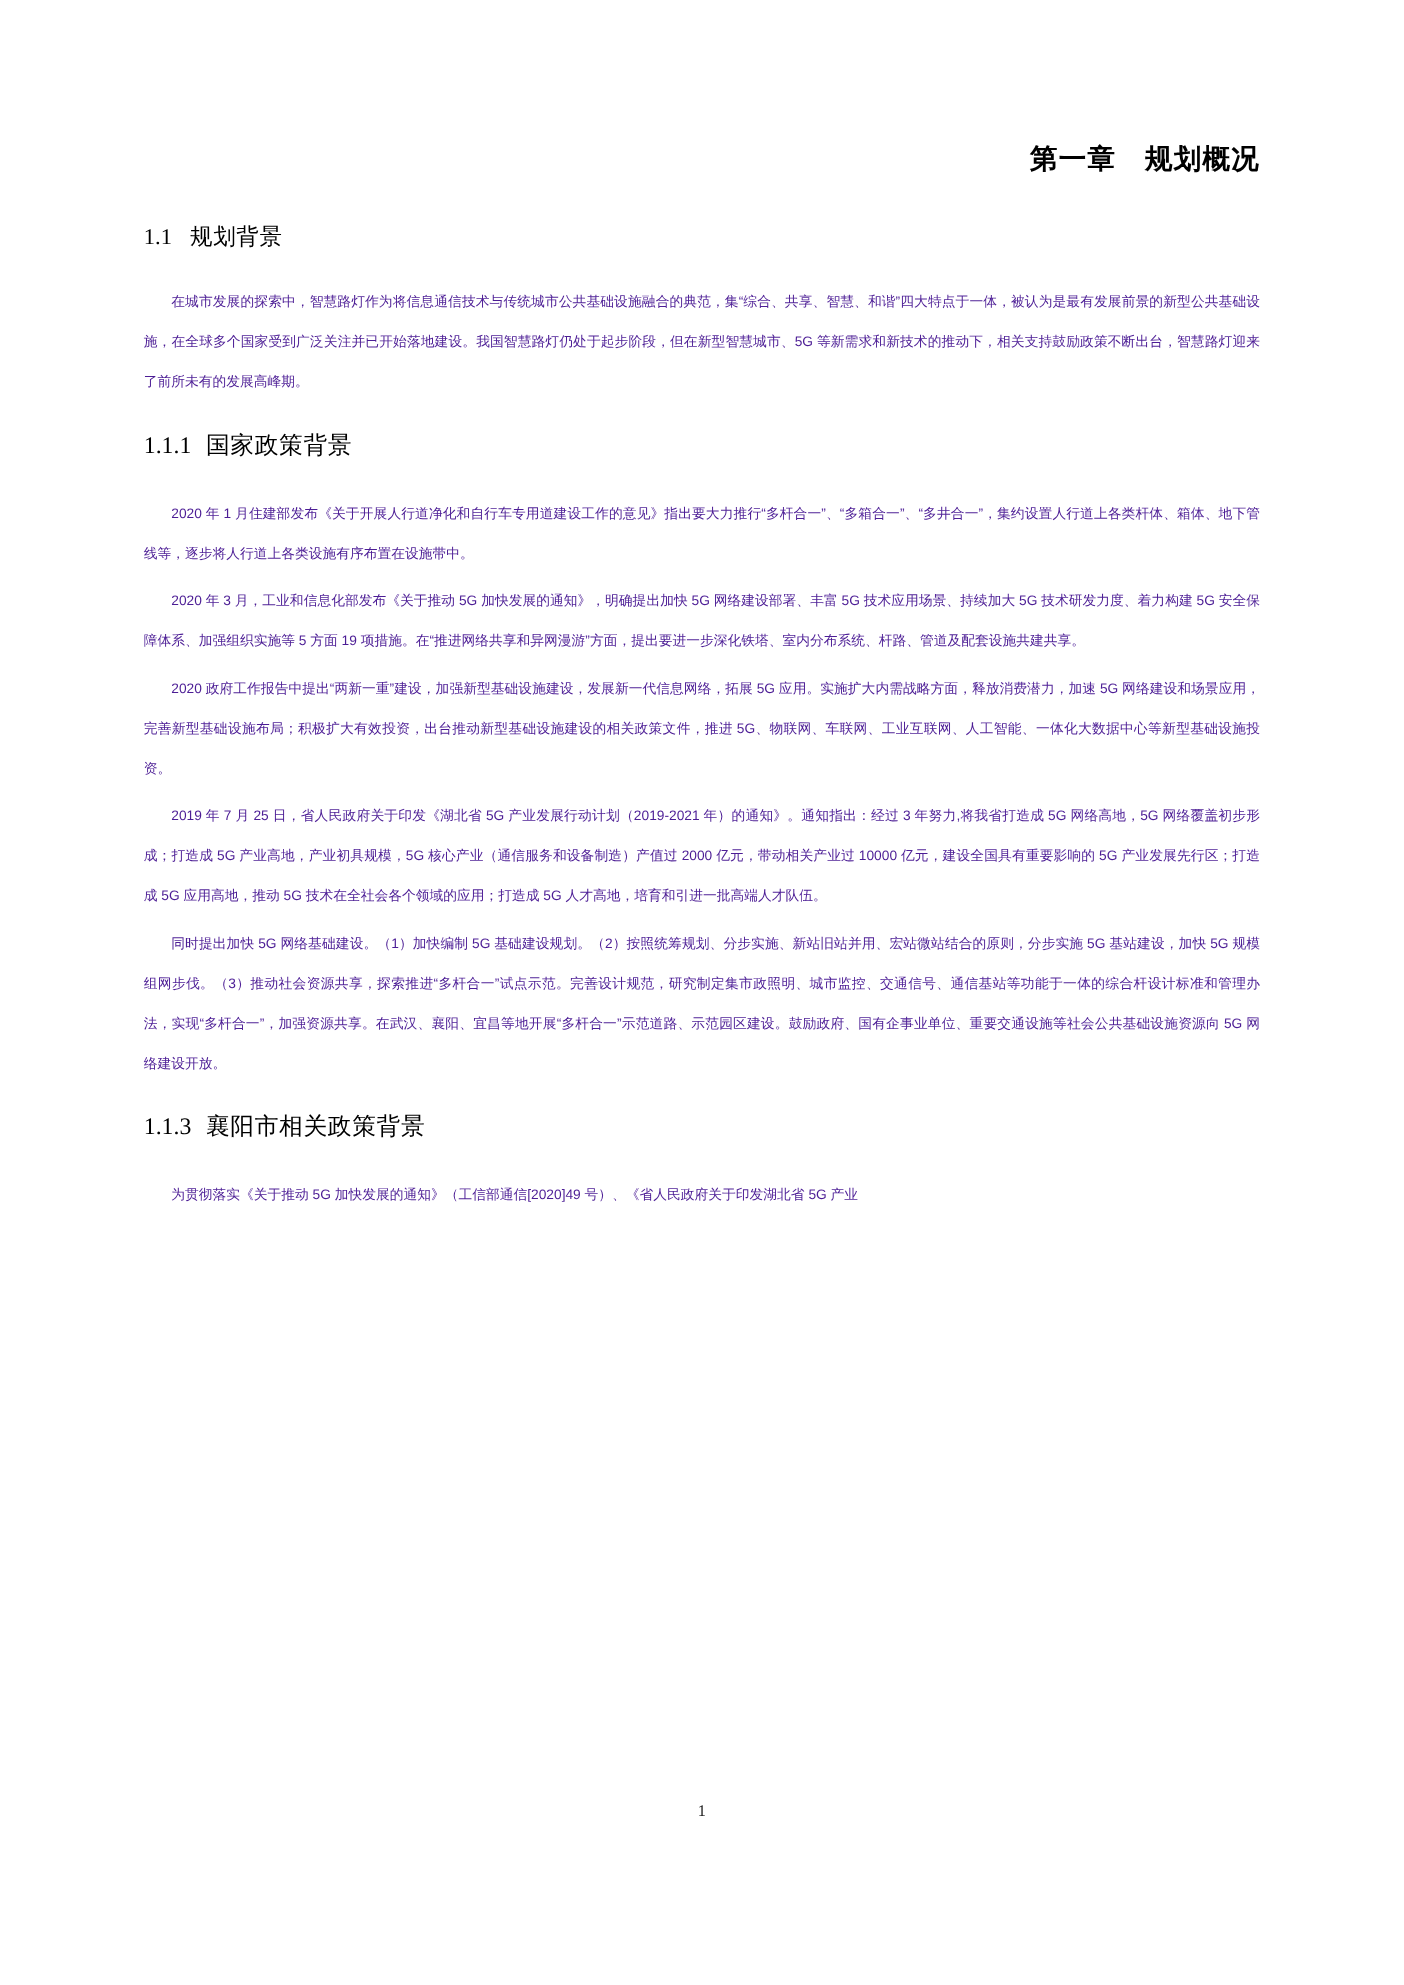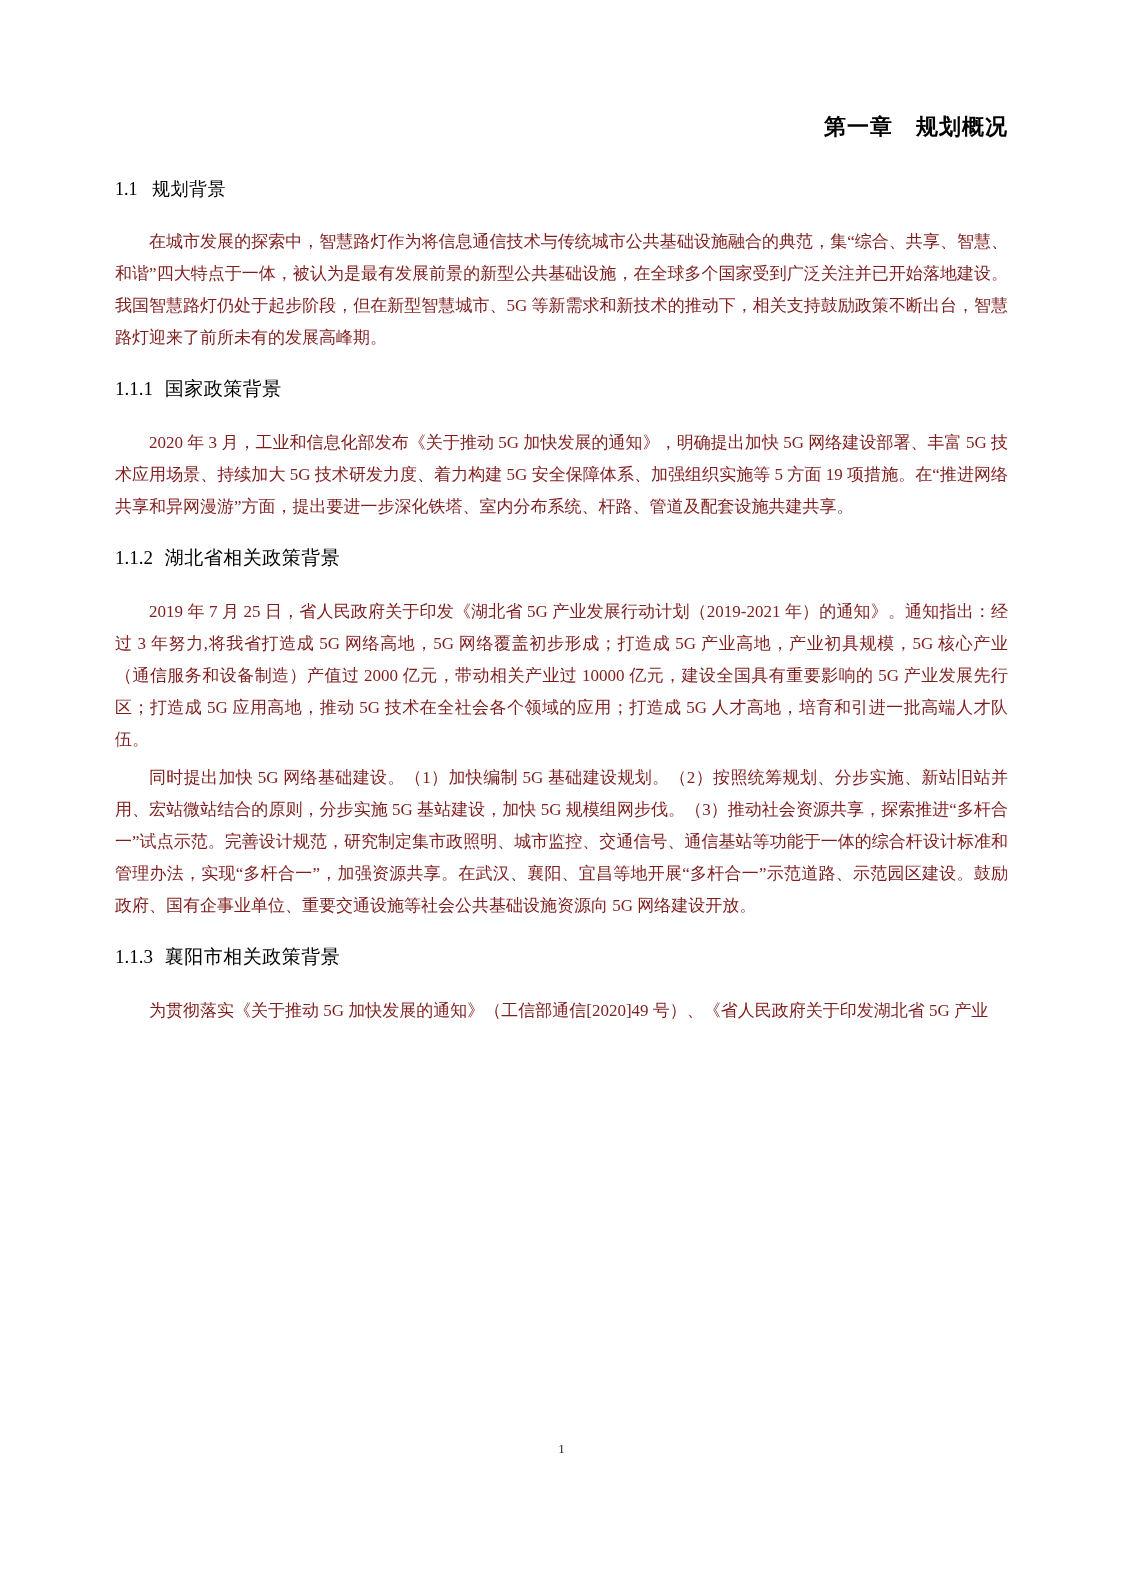--- a/index.html
+++ b/index.html
@@ -47,27 +47,27 @@
     margin-right: 10px;
   }
   .sec-h3 .num { margin-right: 7px; text-align: right; }
   .sec-h2 .ht, .sec-h3 .ht {
     font-family: "Liberation Sans", "DejaVu Sans", sans-serif;
     font-weight: 500;
     letter-spacing: 0.5px;
   }
   .body-p {
     margin: 0 0 6px 0;
-    font-family: Liberation Serif, serif;
-    font-size: 17px;
+    font-family: Liberation Sans, sans-serif;
+    font-size: 11px;
     line-height: 32px;
     text-align: justify;
     text-justify: inter-character;
     text-indent: 2em;
-    color: #7f1d1d;
+    color: #4c1d95;
   }
   .page-number {
     position: absolute;
     top: 1441px;
     left: 0;
     right: 0;
     text-align: center;
     font-family: "Liberation Serif", "DejaVu Serif", serif;
     font-size: 13px;
     line-height: 15px;
@@ -86,26 +86,24 @@
     <span class="ht">规划背景</span>
   </h2>
 
   <p class="body-p">在城市发展的探索中，智慧路灯作为将信息通信技术与传统城市公共基础设施融合的典范，集“综合、共享、智慧、和谐”四大特点于一体，被认为是最有发展前景的新型公共基础设施，在全球多个国家受到广泛关注并已开始落地建设。我国智慧路灯仍处于起步阶段，但在新型智慧城市、5G 等新需求和新技术的推动下，相关支持鼓励政策不断出台，智慧路灯迎来了前所未有的发展高峰期。</p>
 
   <h3 class="sec-h3">
     <span class="num">1.1.1</span>
     <span class="ht">国家政策背景</span>
   </h3>
 
+  <p class="body-p">2020 年 1 月住建部发布《关于开展人行道净化和自行车专用道建设工作的意见》指出要大力推行“多杆合一”、“多箱合一”、“多井合一”，集约设置人行道上各类杆体、箱体、地下管线等，逐步将人行道上各类设施有序布置在设施带中。</p>
   <p class="body-p">2020 年 3 月，工业和信息化部发布《关于推动 5G 加快发展的通知》，明确提出加快 5G 网络建设部署、丰富 5G 技术应用场景、持续加大 5G 技术研发力度、着力构建 5G 安全保障体系、加强组织实施等 5 方面 19 项措施。在“推进网络共享和异网漫游”方面，提出要进一步深化铁塔、室内分布系统、杆路、管道及配套设施共建共享。</p>
+  <p class="body-p">2020 政府工作报告中提出“两新一重”建设，加强新型基础设施建设，发展新一代信息网络，拓展 5G 应用。实施扩大内需战略方面，释放消费潜力，加速 5G 网络建设和场景应用，完善新型基础设施布局；积极扩大有效投资，出台推动新型基础设施建设的相关政策文件，推进 5G、物联网、车联网、工业互联网、人工智能、一体化大数据中心等新型基础设施投资。</p>
 
-  <h3 class="sec-h3">
-    <span class="num">1.1.2</span>
-    <span class="ht">湖北省相关政策背景</span>
-  </h3>
 
   <p class="body-p">2019 年 7 月 25 日，省人民政府关于印发《湖北省 5G 产业发展行动计划（2019-2021 年）的通知》。通知指出：经过 3 年努力,将我省打造成 5G 网络高地，5G 网络覆盖初步形成；打造成 5G 产业高地，产业初具规模，5G 核心产业（通信服务和设备制造）产值过 2000 亿元，带动相关产业过 10000 亿元，建设全国具有重要影响的 5G 产业发展先行区；打造成 5G 应用高地，推动 5G 技术在全社会各个领域的应用；打造成 5G 人才高地，培育和引进一批高端人才队伍。</p>
   <p class="body-p">同时提出加快 5G 网络基础建设。（1）加快编制 5G 基础建设规划。（2）按照统筹规划、分步实施、新站旧站并用、宏站微站结合的原则，分步实施 5G 基站建设，加快 5G 规模组网步伐。（3）推动社会资源共享，探索推进“多杆合一”试点示范。完善设计规范，研究制定集市政照明、城市监控、交通信号、通信基站等功能于一体的综合杆设计标准和管理办法，实现“多杆合一”，加强资源共享。在武汉、襄阳、宜昌等地开展“多杆合一”示范道路、示范园区建设。鼓励政府、国有企事业单位、重要交通设施等社会公共基础设施资源向 5G 网络建设开放。</p>
 
   <h3 class="sec-h3">
     <span class="num">1.1.3</span>
     <span class="ht">襄阳市相关政策背景</span>
   </h3>
 
   <p class="body-p">为贯彻落实《关于推动 5G 加快发展的通知》（工信部通信[2020]49 号）、《省人民政府关于印发湖北省 5G 产业</p>

